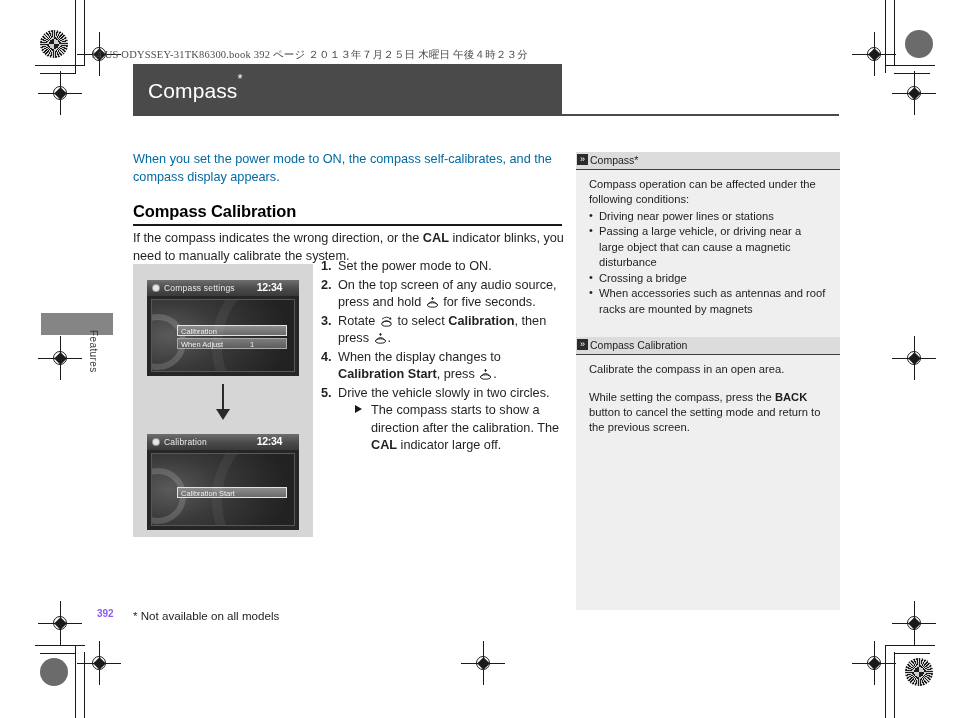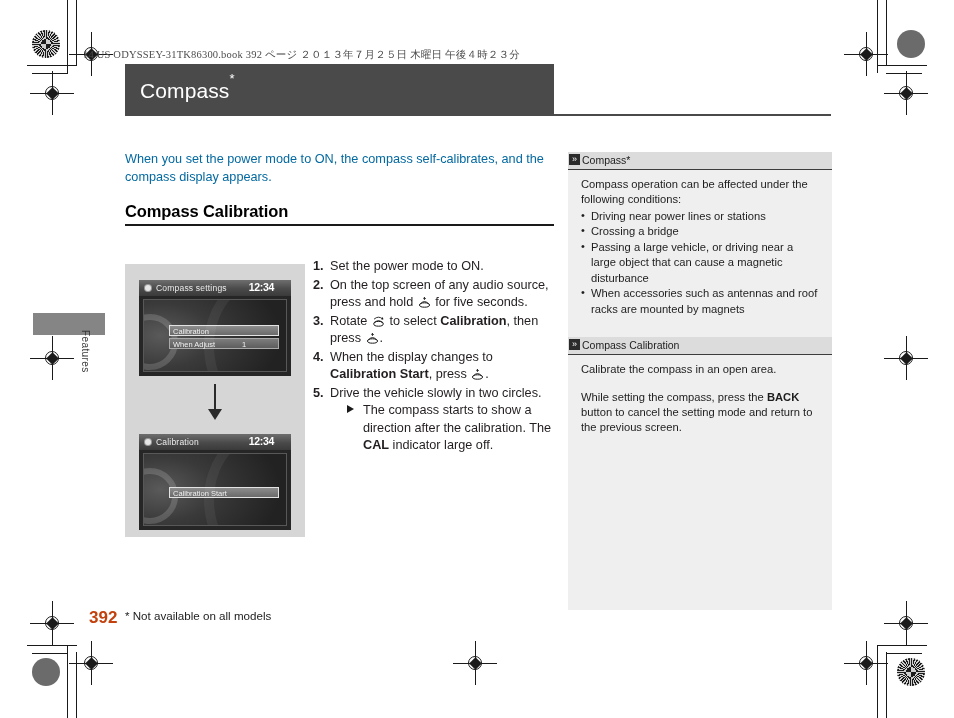--- a/index.html
+++ b/index.html
@@ -4,21 +4,21 @@
 <style>
   html,body{margin:0;padding:0;}
   body{
     width:954px;height:718px;
     background:#ffffff;
     font-family:"Liberation Sans", sans-serif;
     color:#231f20;
     overflow:hidden;
     position:relative;
   }
-  .page{position:absolute;inset:0;}
+  .page{position:absolute;inset:0;margin-left:8px;}
 
   
   .regmark{position:absolute;width:26px;height:26px;pointer-events:none;}
   .regmark .ring{position:absolute;left:6px;top:6px;width:14px;height:14px;border:1px solid #1a1a1a;border-radius:50%;box-sizing:border-box;}
   .regmark .hline{position:absolute;left:-9px;top:12.5px;width:44px;height:1px;background:#1a1a1a;}
   .regmark .vline{position:absolute;top:-9px;left:12.5px;width:1px;height:44px;background:#1a1a1a;}
   .regmark .diam{position:absolute;left:8.5px;top:8.5px;width:9px;height:9px;background:#1a1a1a;transform:rotate(45deg);}
 
   .dotmark{position:absolute;width:28px;height:28px;border-radius:50%;
     background:#6f6f6f;pointer-events:none;}
@@ -162,21 +162,21 @@
     position:absolute;left:14px;top:1.5px;font-size:10.5px;color:#1d1d1d;white-space:nowrap;
   }
   .asidebody{padding:7px 11px 10px 13px;font-size:11.2px;line-height:1.38;color:#1d1d1d;}
   .asidebody p{margin:0 0 0 0;}
   .asidebody ul{margin:1px 0 0 0;padding:0;list-style:none;}
   .asidebody li{position:relative;padding-left:10px;margin:0;}
   .asidebody li:before{content:"\2022";position:absolute;left:0;top:-1px;font-size:11px;}
   .asidebody .gap{height:12px;}
 
   
-  .pgnum{position:absolute;left:89px;top:608px;font-size:17px;font-weight:bold;color:#c2410c;}
+  .pgnum{position:absolute;left:89px;top:608px;font-size:10px;font-weight:bold;color:#8b5cf6;}
   .fnote{position:absolute;left:125px;top:609px;font-size:11.6px;color:#1d1d1d;}
 </style>
 </head>
 <body>
 
 <div class="page">
 
   <div class="cropline" style="left:67px;top:0;width:1px;height:73px;"></div>
   <div class="cropline" style="left:76px;top:0;width:1px;height:66px;"></div>
   <div class="cropline" style="left:27px;top:65px;width:50px;height:1px;"></div>
@@ -277,20 +277,21 @@
   <div class="titlerule"></div>
 
   <div class="sidetab"></div>
   <div class="sidelabel">Features</div>
 
   <div class="intro">When you set the power mode to ON, the compass self-calibrates, and the compass display appears.</div>
 
   <h2 class="sect">Compass Calibration</h2>
   <div class="sectrule"></div>
 
+  <div class="lead"><span>If the compass indicates the wrong direction, or the </span><b>CAL</b><span> indicator blinks, you need to manually calibrate the system.</span></div>
 
   <div class="figure">
 
     <div class="scr one">
       <div class="bar">
         <div class="gear"></div>
         <div class="bt">Compass settings</div>
         <div class="clk">12:34</div>
       </div>
       <div class="canvas">
@@ -377,22 +378,22 @@
   <div class="aside">
 
     <div class="asidehdr">
       <span class="chev">»</span>
       <span class="ht"><span>Compass</span><span>*</span></span>
     </div>
     <div class="asidebody">
       <p>Compass operation can be affected under the following conditions:</p>
       <ul>
         <li>Driving near power lines or stations</li>
+        <li>Passing a large vehicle, or driving near a large object that can cause a magnetic disturbance</li>
         <li>Crossing a bridge</li>
-        <li>Passing a large vehicle, or driving near a large object that can cause a magnetic disturbance</li>
         <li>When accessories such as antennas and roof racks are mounted by magnets</li>
       </ul>
     </div>
 
     <div class="gap" style="height:10px;"></div>
 
     <div class="asidehdr">
       <span class="chev">»</span>
       <span class="ht">Compass Calibration</span>
     </div>

